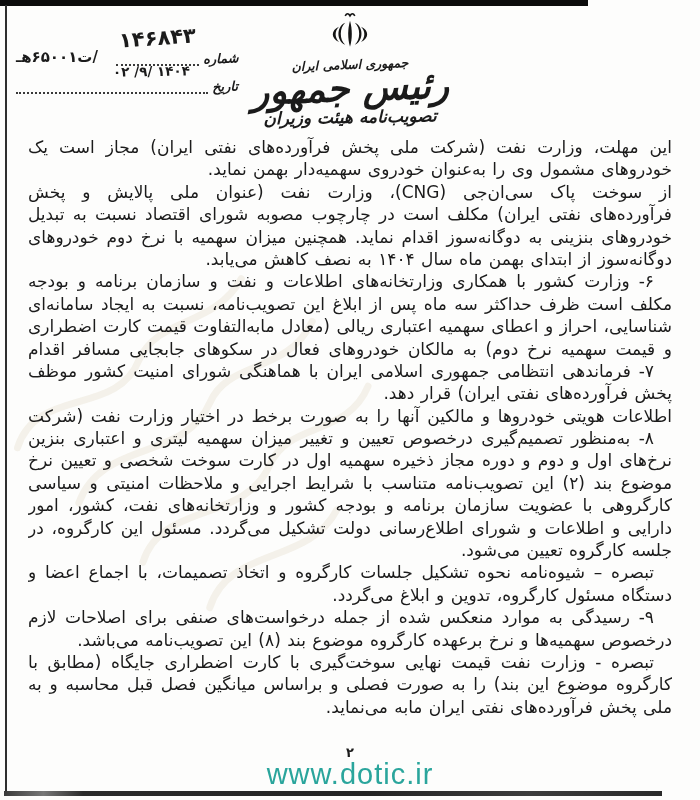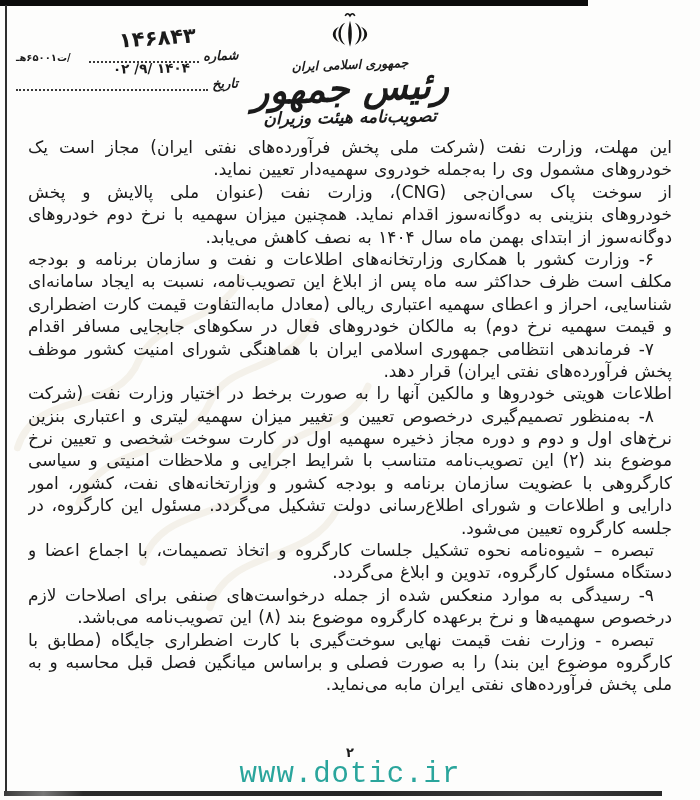--- a/index.html
+++ b/index.html
@@ -20,40 +20,40 @@
   .office{position:absolute;top:66px;left:0;width:100%;text-align:center;
     font-size:37px;font-weight:bold;font-style:italic;letter-spacing:-1px;
     font-family:"DejaVu Serif",serif;transform:rotate(-2deg);}
   .doctype{position:absolute;top:107px;left:0;width:100%;text-align:center;
     font-size:17px;font-weight:bold;font-style:italic;transform:rotate(-1deg);}
   
   .stamp-block{position:absolute;top:48px;left:16px;width:222px;direction:rtl;font-size:13px;}
   .stamp-row{display:flex;align-items:flex-end;margin-bottom:13px;position:relative;}
   .stamp-label{font-weight:bold;font-style:italic;white-space:nowrap;margin-left:4px;transform:rotate(-2deg);}
   .dots{flex:1;border-bottom:2px dotted #3a3a3a;height:4px;}
-  .stamp-suffix{font-size:10px;font-weight:bold;white-space:nowrap;margin-right:18px;}
+  .stamp-suffix{font-size:15px;font-weight:bold;white-space:nowrap;margin-right:18px;}
   .hand-number{position:absolute;right:42px;top:-22px;font-size:21px;font-weight:bold;
     letter-spacing:3px;transform:rotate(-4deg);white-space:nowrap;}
   .hand-date{position:absolute;right:48px;top:-16px;font-size:13.5px;font-weight:bold;
     letter-spacing:1px;transform:rotate(-1deg);white-space:nowrap;}
   
   .bg-stamp{position:absolute;top:280px;left:30px;opacity:.45;transform:rotate(-34deg);pointer-events:none;}
   
   .body-text{position:absolute;top:136px;right:28px;width:644px;direction:rtl;}
   .ln{
     font-size:17px;line-height:22.4px;height:22.4px;overflow:hidden;
     text-align:justify;text-align-last:justify;word-spacing:1px;
   }
   .ln.ind{text-indent:18px;}
   .ln.end{text-align-last:right;}
   
   .page-num{position:absolute;top:745px;left:0;width:100%;text-align:center;
     font-size:13px;font-weight:bold;}
   .watermark{position:absolute;top:758px;left:0;width:100%;text-align:center;
-    font-size:29px;letter-spacing:1px;font-family:Liberation Mono, monospace;}
+    font-size:29px;letter-spacing:1px;font-family:Liberation Sans, sans-serif;}
 </style>
 </head>
 <body>
 
 <div class="page">
 
   <div class="scan-top-bar"></div>
   <div class="scan-left-line"></div>
   <div class="scan-bottom-bar"></div>
 
@@ -93,23 +93,24 @@
     </div>
     <div class="stamp-row">
       <span class="stamp-label">تاریخ</span>
       <span class="dots"></span>
       <span class="hand-date">۱۴۰۴ /۹/ ۰۲</span>
     </div>
   </div>
 
   <div class="body-text">
     <div class="ln">این مهلت، وزارت نفت (شرکت ملی پخش فرآورده‌های نفتی ایران) مجاز است یک دستگاه از</div>
-    <div class="ln end">خودروهای مشمول وی را به‌جمله خودروی سهمیه‌دار تعیین نماید.</div>
+    <div class="ln end">خودروهای مشمول وی را به‌عنوان خودروی سهمیه‌دار بهمن نماید.</div>
 
     <div class="ln">از سوخت پاک سی‌ان‌جی (CNG)، وزارت نفت (عنوان ملی پالایش و پخش</div>
+    <div class="ln">فرآورده‌های نفتی ایران) مکلف است در چارچوب مصوبه شورای اقتصاد نسبت به تبدیل</div>
     <div class="ln">خودروهای بنزینی به دوگانه‌سوز اقدام نماید. همچنین میزان سهمیه با نرخ دوم خودروهای</div>
     <div class="ln end">دوگانه‌سوز از ابتدای بهمن ماه سال ۱۴۰۴ به نصف کاهش می‌یابد.</div>
 
     <div class="ln ind">۶- وزارت کشور با همکاری وزارتخانه‌های اطلاعات و نفت و سازمان برنامه و بودجه کشور،</div>
     <div class="ln">مکلف است ظرف حداکثر سه ماه پس از ابلاغ این تصویب‌نامه، نسبت به ایجاد سامانه‌ای با هدف</div>
     <div class="ln">شناسایی، احراز و اعطای سهمیه اعتباری ریالی (معادل مابه‌التفاوت قیمت کارت اضطراری جایگاه</div>
     <div class="ln end">و قیمت سهمیه نرخ دوم) به مالکان خودروهای فعال در سکوهای جابجایی مسافر اقدام نماید.</div>
 
     <div class="ln ind">۷- فرماندهی انتظامی جمهوری اسلامی ایران با هماهنگی شورای امنیت کشور موظف است</div>
     <div class="ln end">پخش فرآورده‌های نفتی ایران) قرار دهد.</div>

